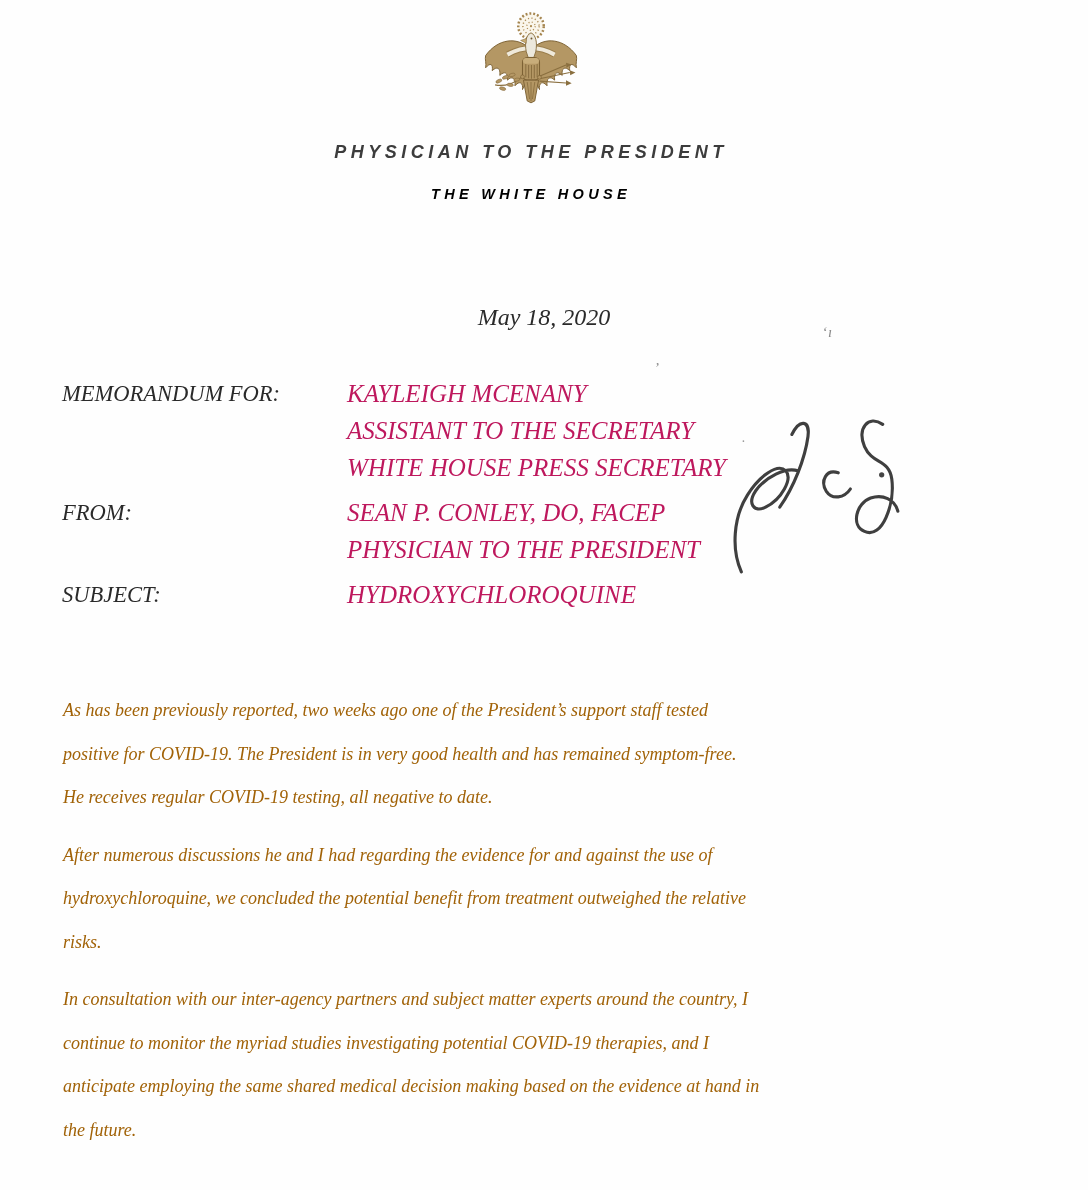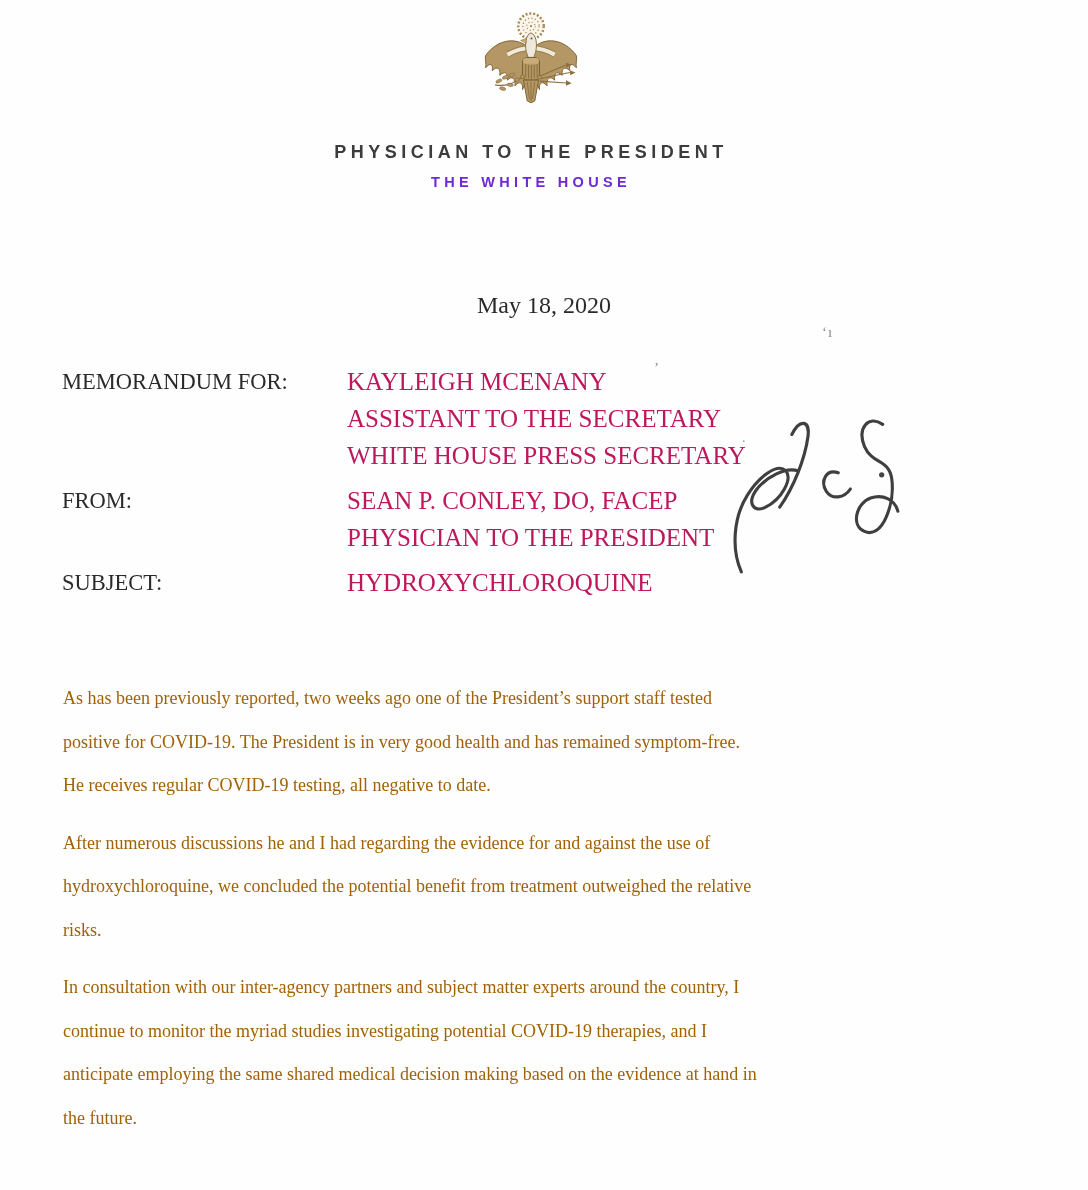--- a/index.html
+++ b/index.html
@@ -2,36 +2,37 @@
 <html><head>
 <meta charset="utf-8">
 <style>
   * { margin:0; padding:0; box-sizing:border-box; }
   html,body { background:#f4f4f4; }
   .page {
     width:1088px; height:1190px; margin:0 auto; position:relative;
     background:#fefefe; overflow:hidden;
     font-family:"Liberation Serif","DejaVu Serif",serif;
     color:#262626;
+    font-style:italic;
   }
   
   .letterhead { text-align:center; padding-top:8px; padding-right:26px; }
   .seal-wrap { display:block; }
   .seal-wrap svg { display:block; margin:0 auto; }
   .lh-title {
     margin-top:20px;
     font-family:"Liberation Sans","DejaVu Sans",sans-serif;
     font-size:18px; font-weight:600; letter-spacing:4.5px;
     color:#3c3c3c;
   }
   .lh-sub {
-    margin-top:11px;
+    margin-top:23px;
     font-family:"Liberation Sans","DejaVu Sans",sans-serif;
     font-size:14.5px; font-weight:600; letter-spacing:4.3px;
-    color:#6d28d9;
+    color:#000000;
   }
   
   .date-line {
     margin-top:102px; text-align:center; 
     font-size:24px; color:#2a2a2a;
   }
   
   .memo-head { margin-top:44px; padding:0 88px 0 62px; }
   .field { display:flex; margin-bottom:8px; }
   .field .flabel {

